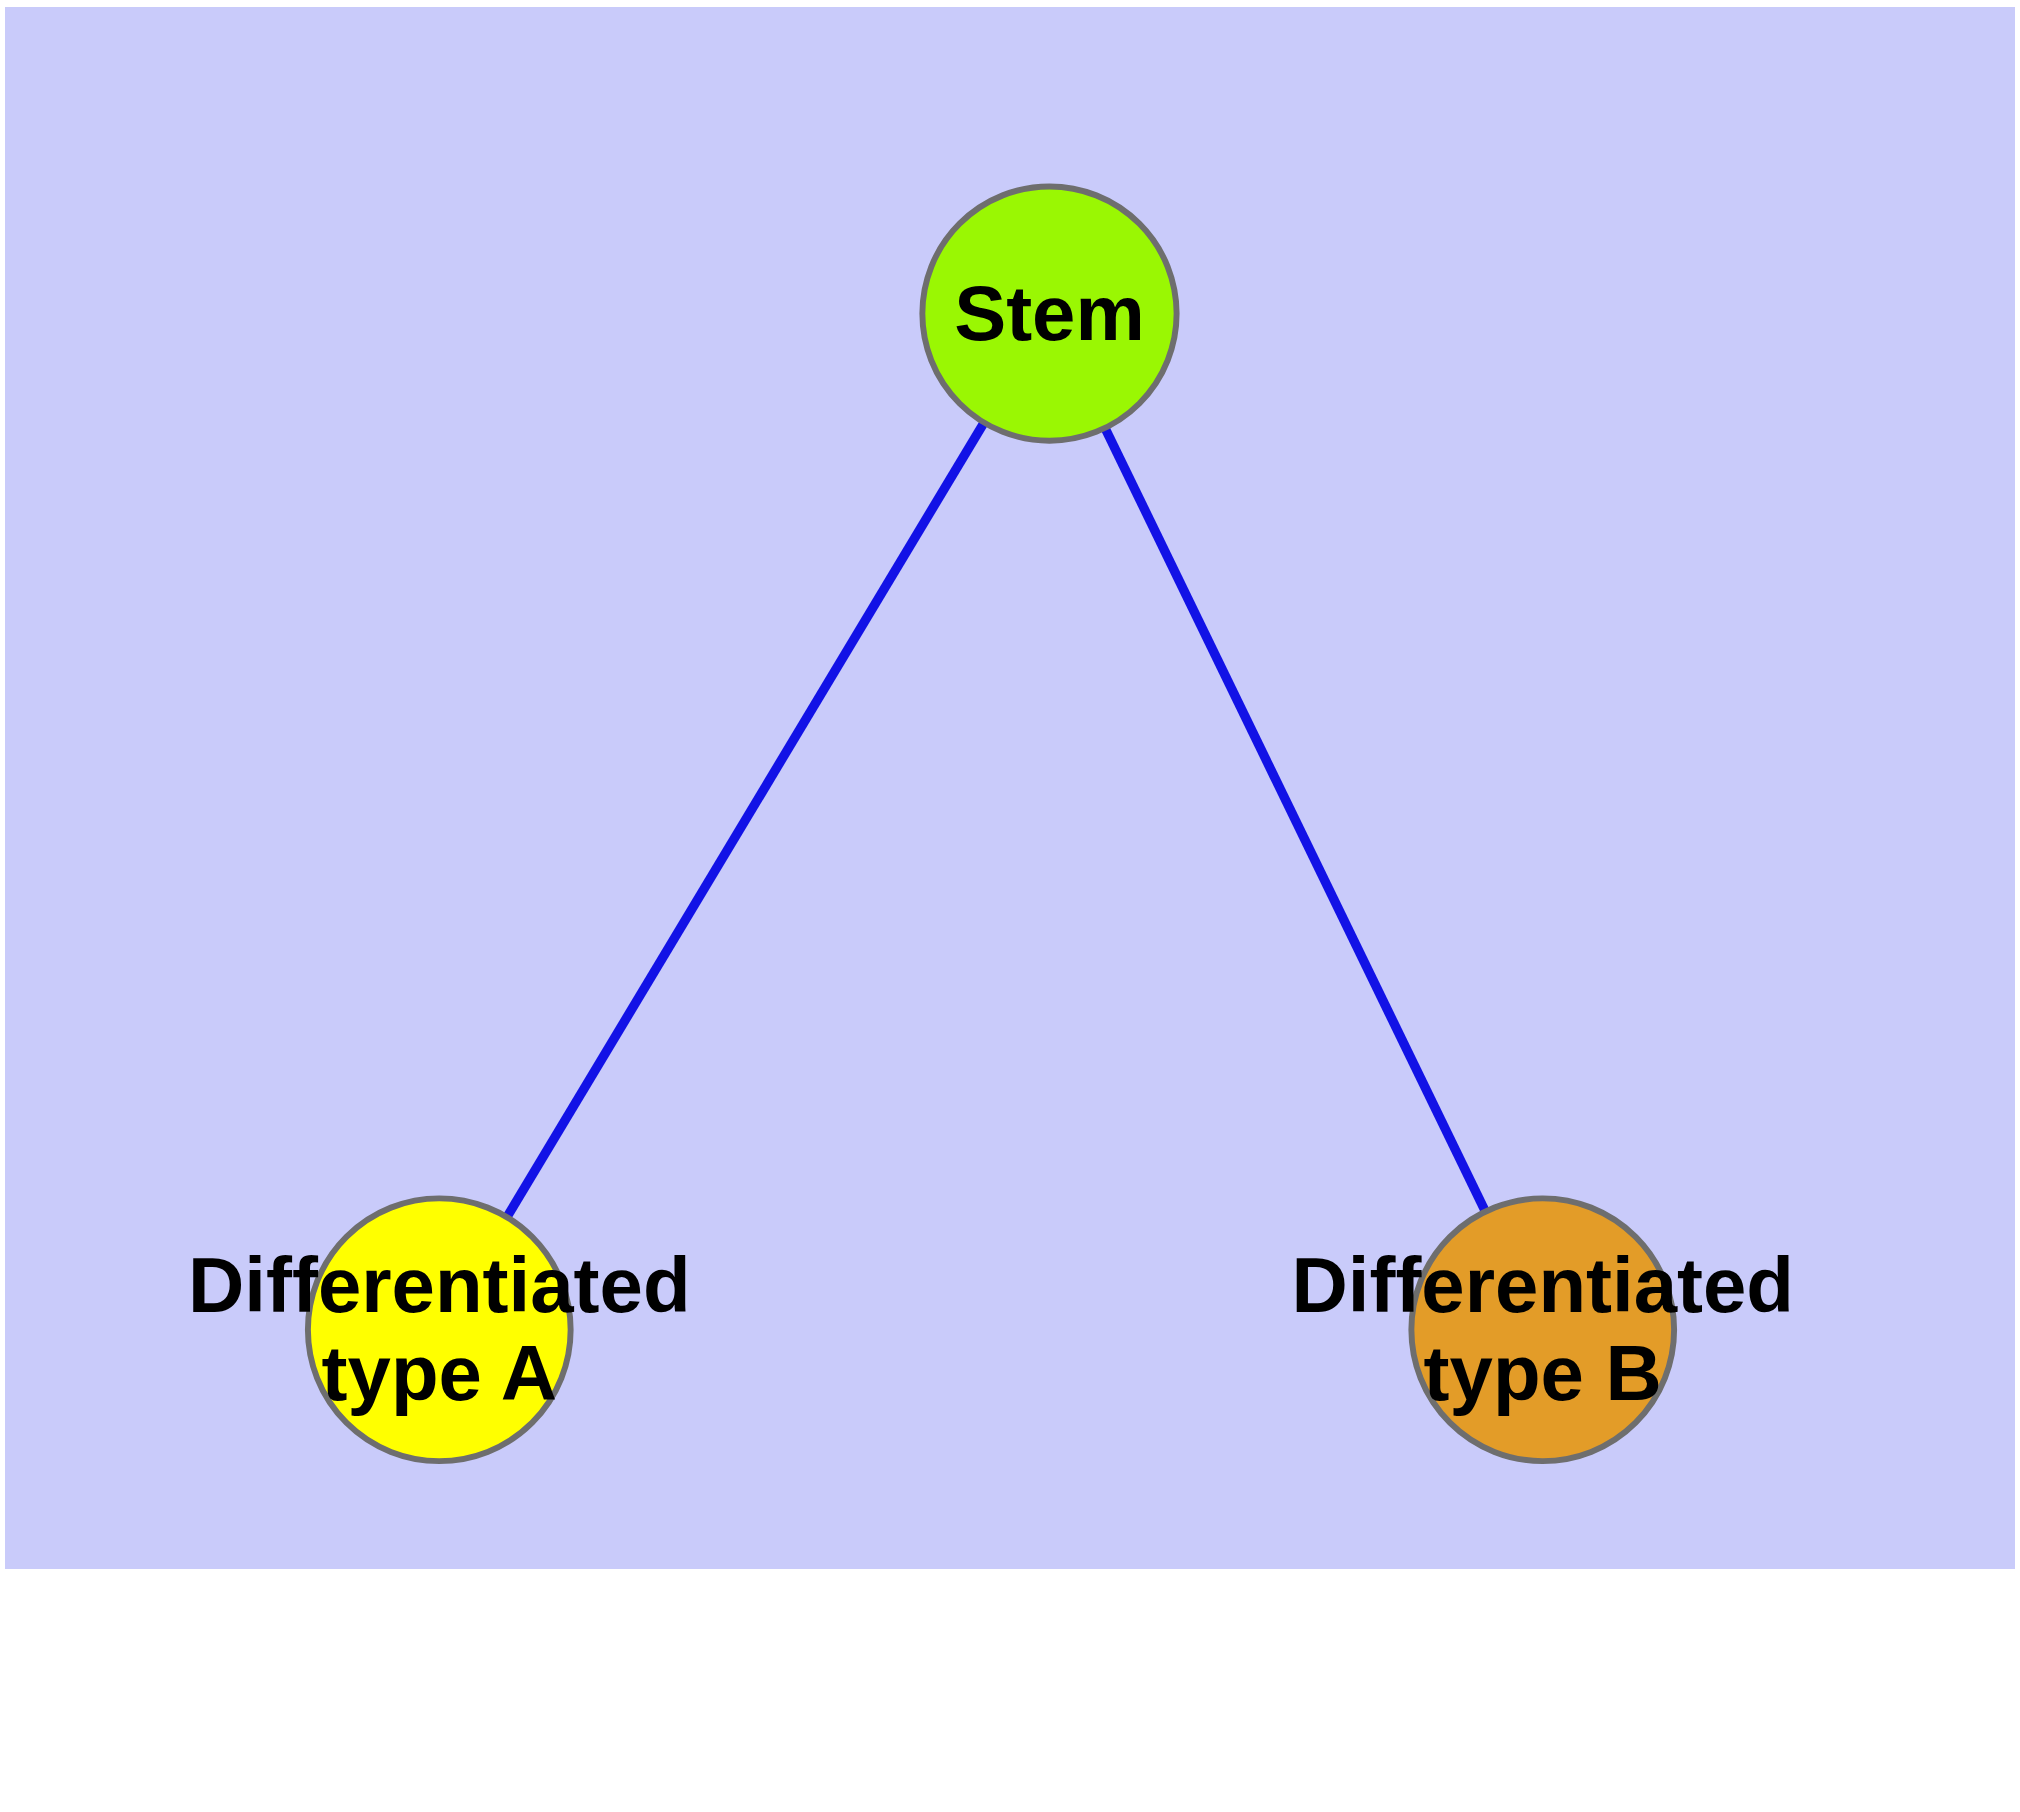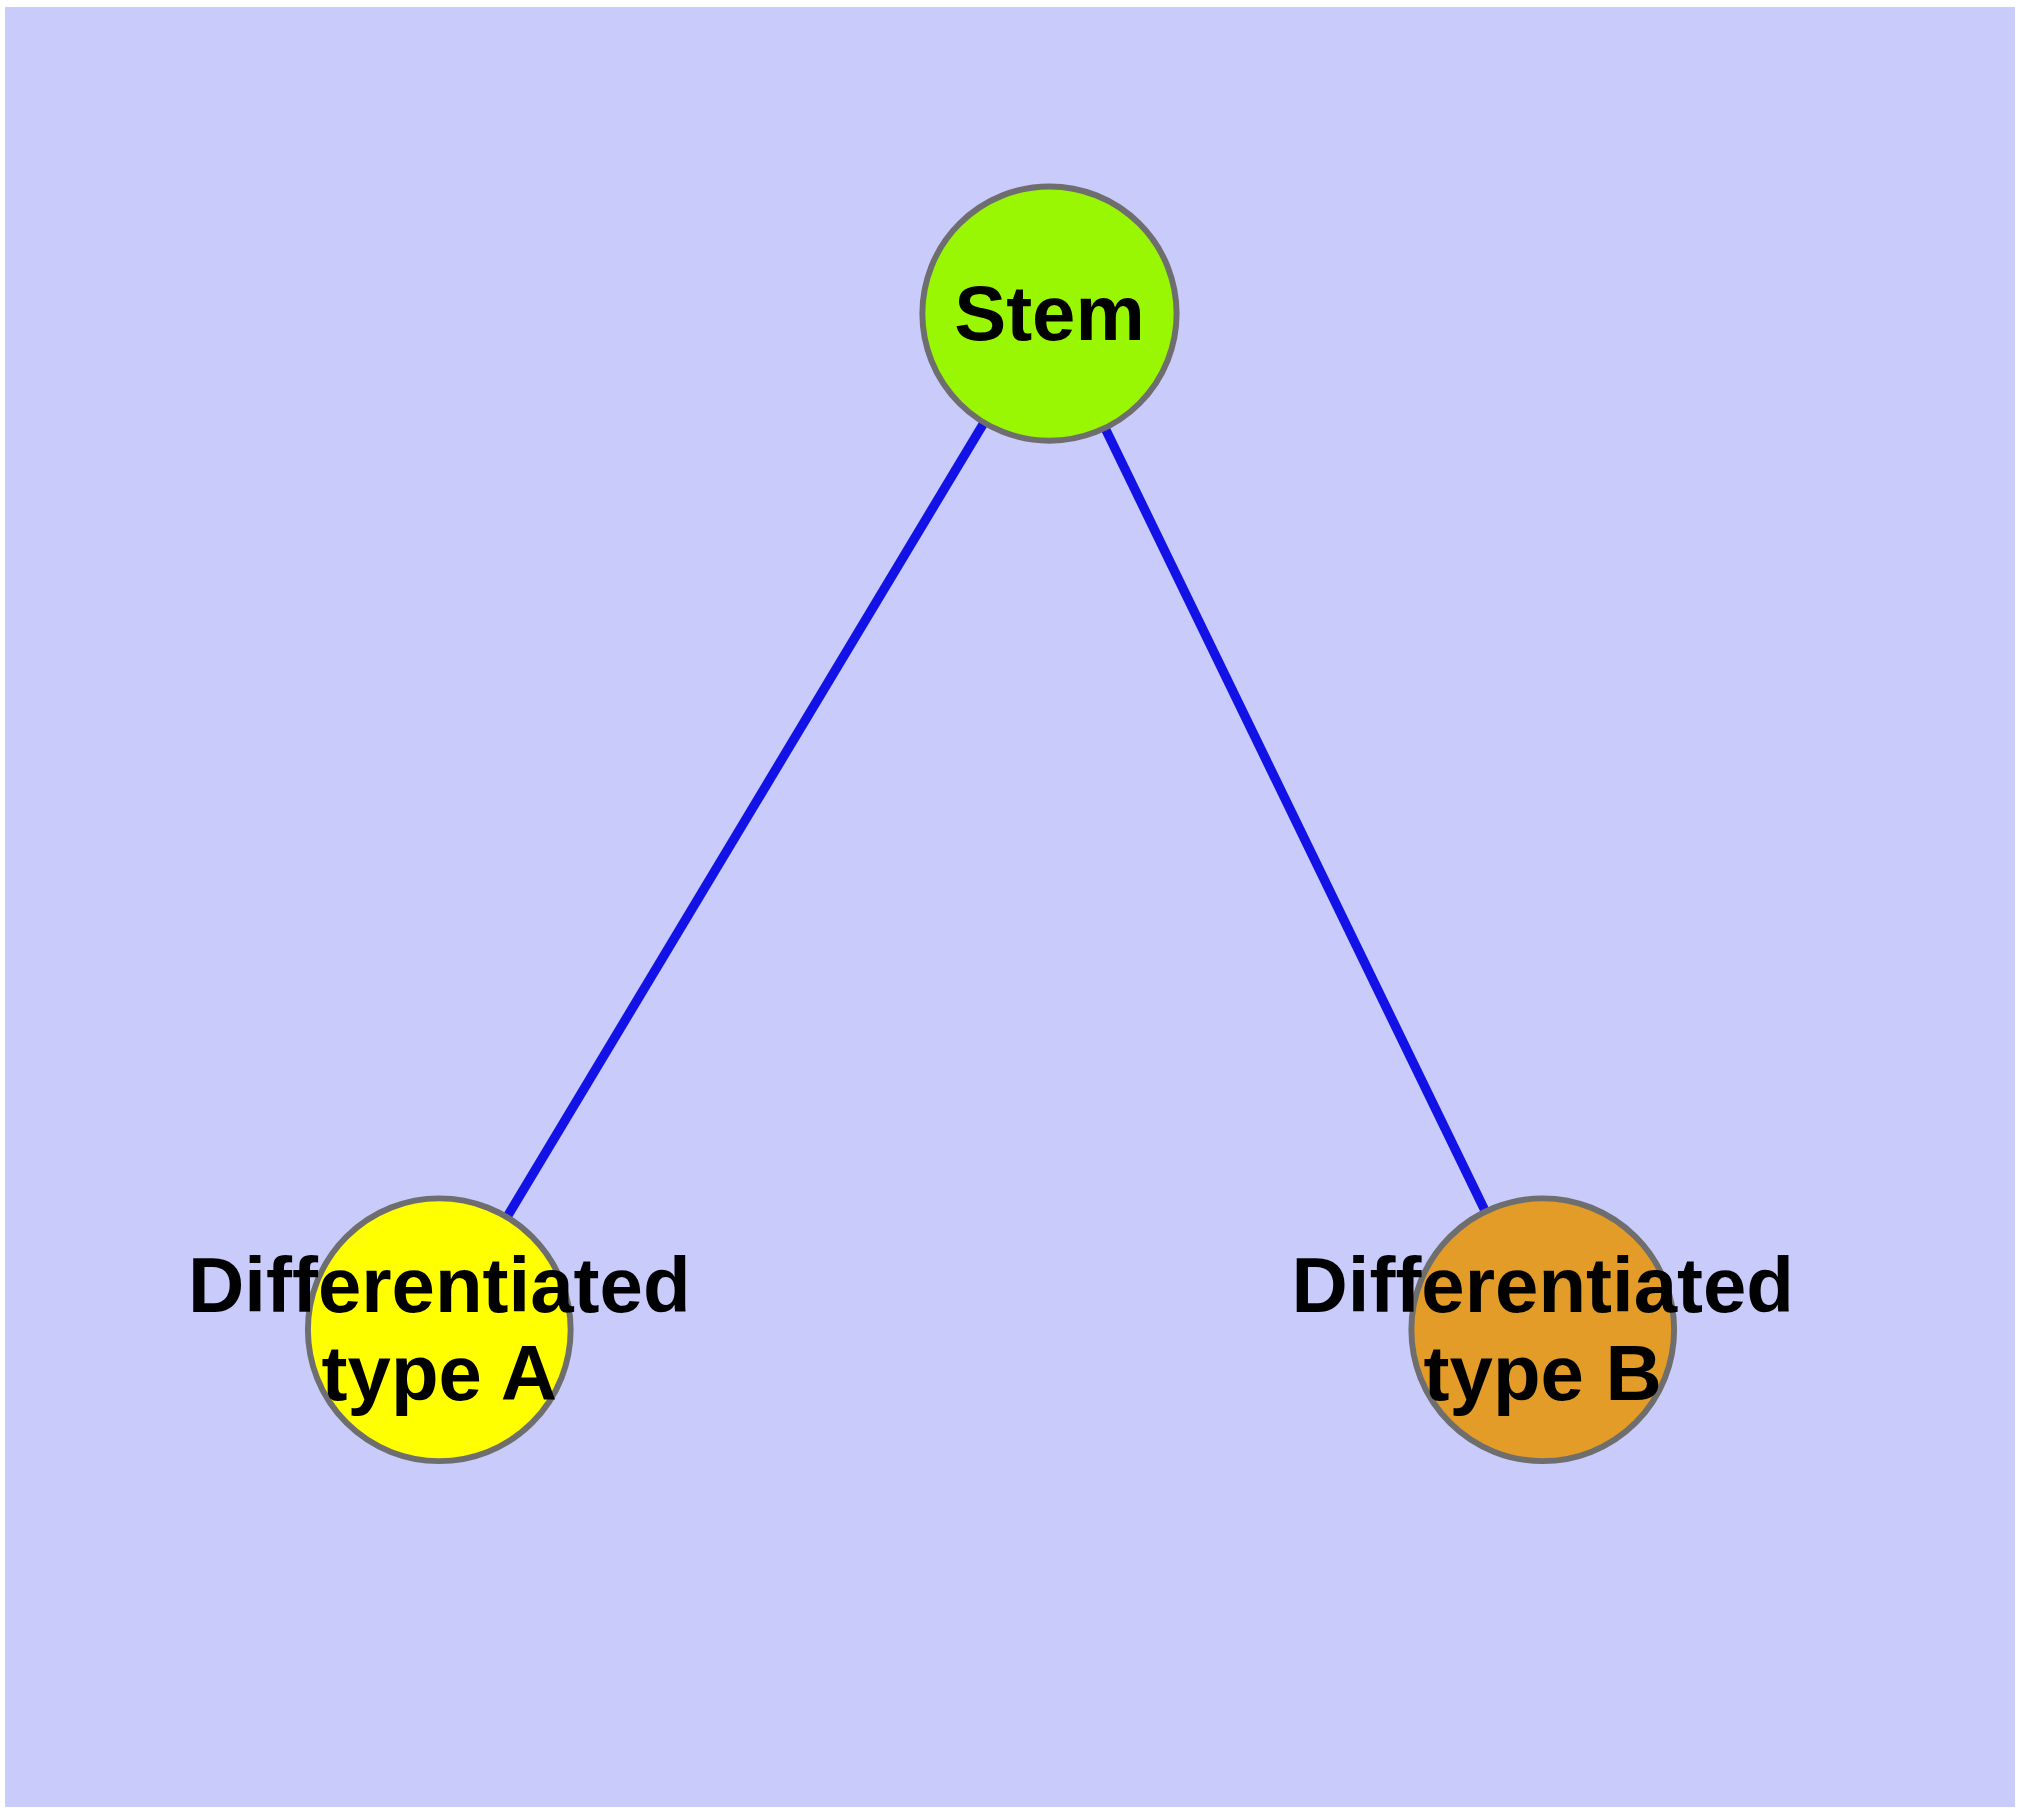--- a/index.html
+++ b/index.html
@@ -3,21 +3,21 @@
 <meta charset="utf-8">
 <style>
   html, body {
     margin: 0;
     padding: 0;
     background: #ffffff;
   }
   #canvas {
     position: relative;
     width: 2021px;
-    height: 1812px;
+    height: 1569px;
     background: #ffffff;
     overflow: hidden;
     font-family: "Liberation Sans", sans-serif;
   }
   #plot-area {
     position: absolute;
     left: 5.1px;
     top: 6.8px;
     width: 2010px;
     height: 1800px;

